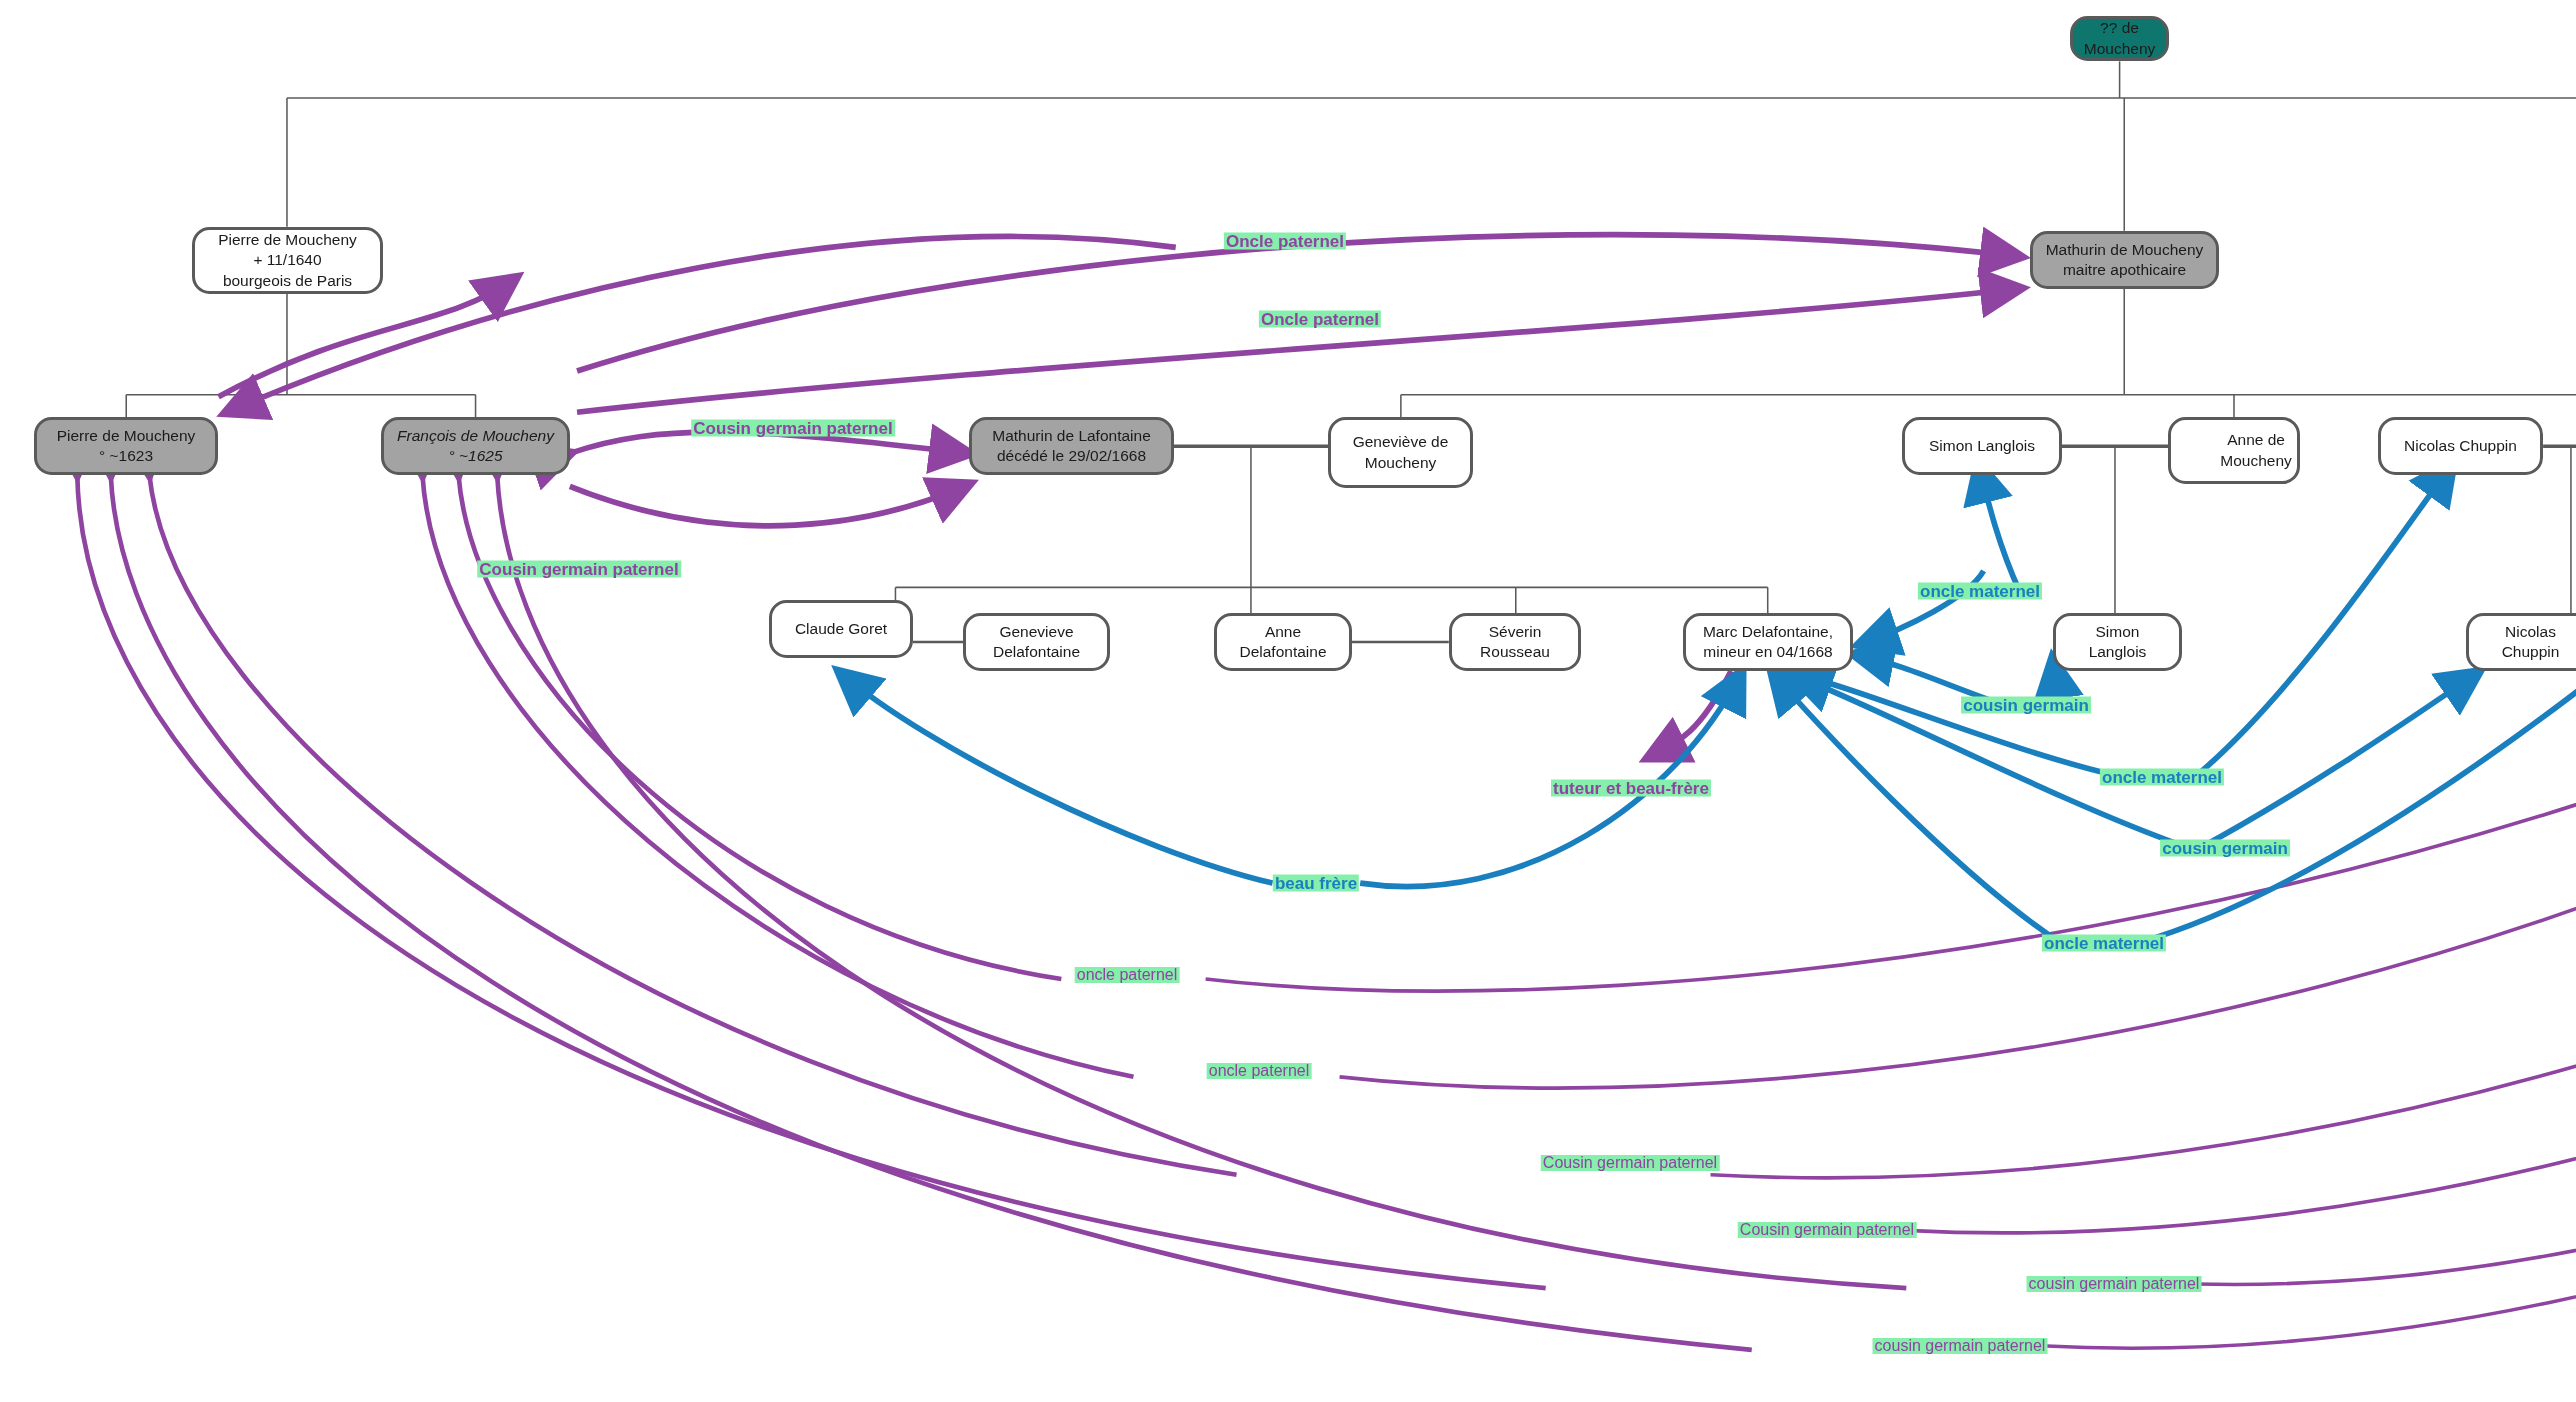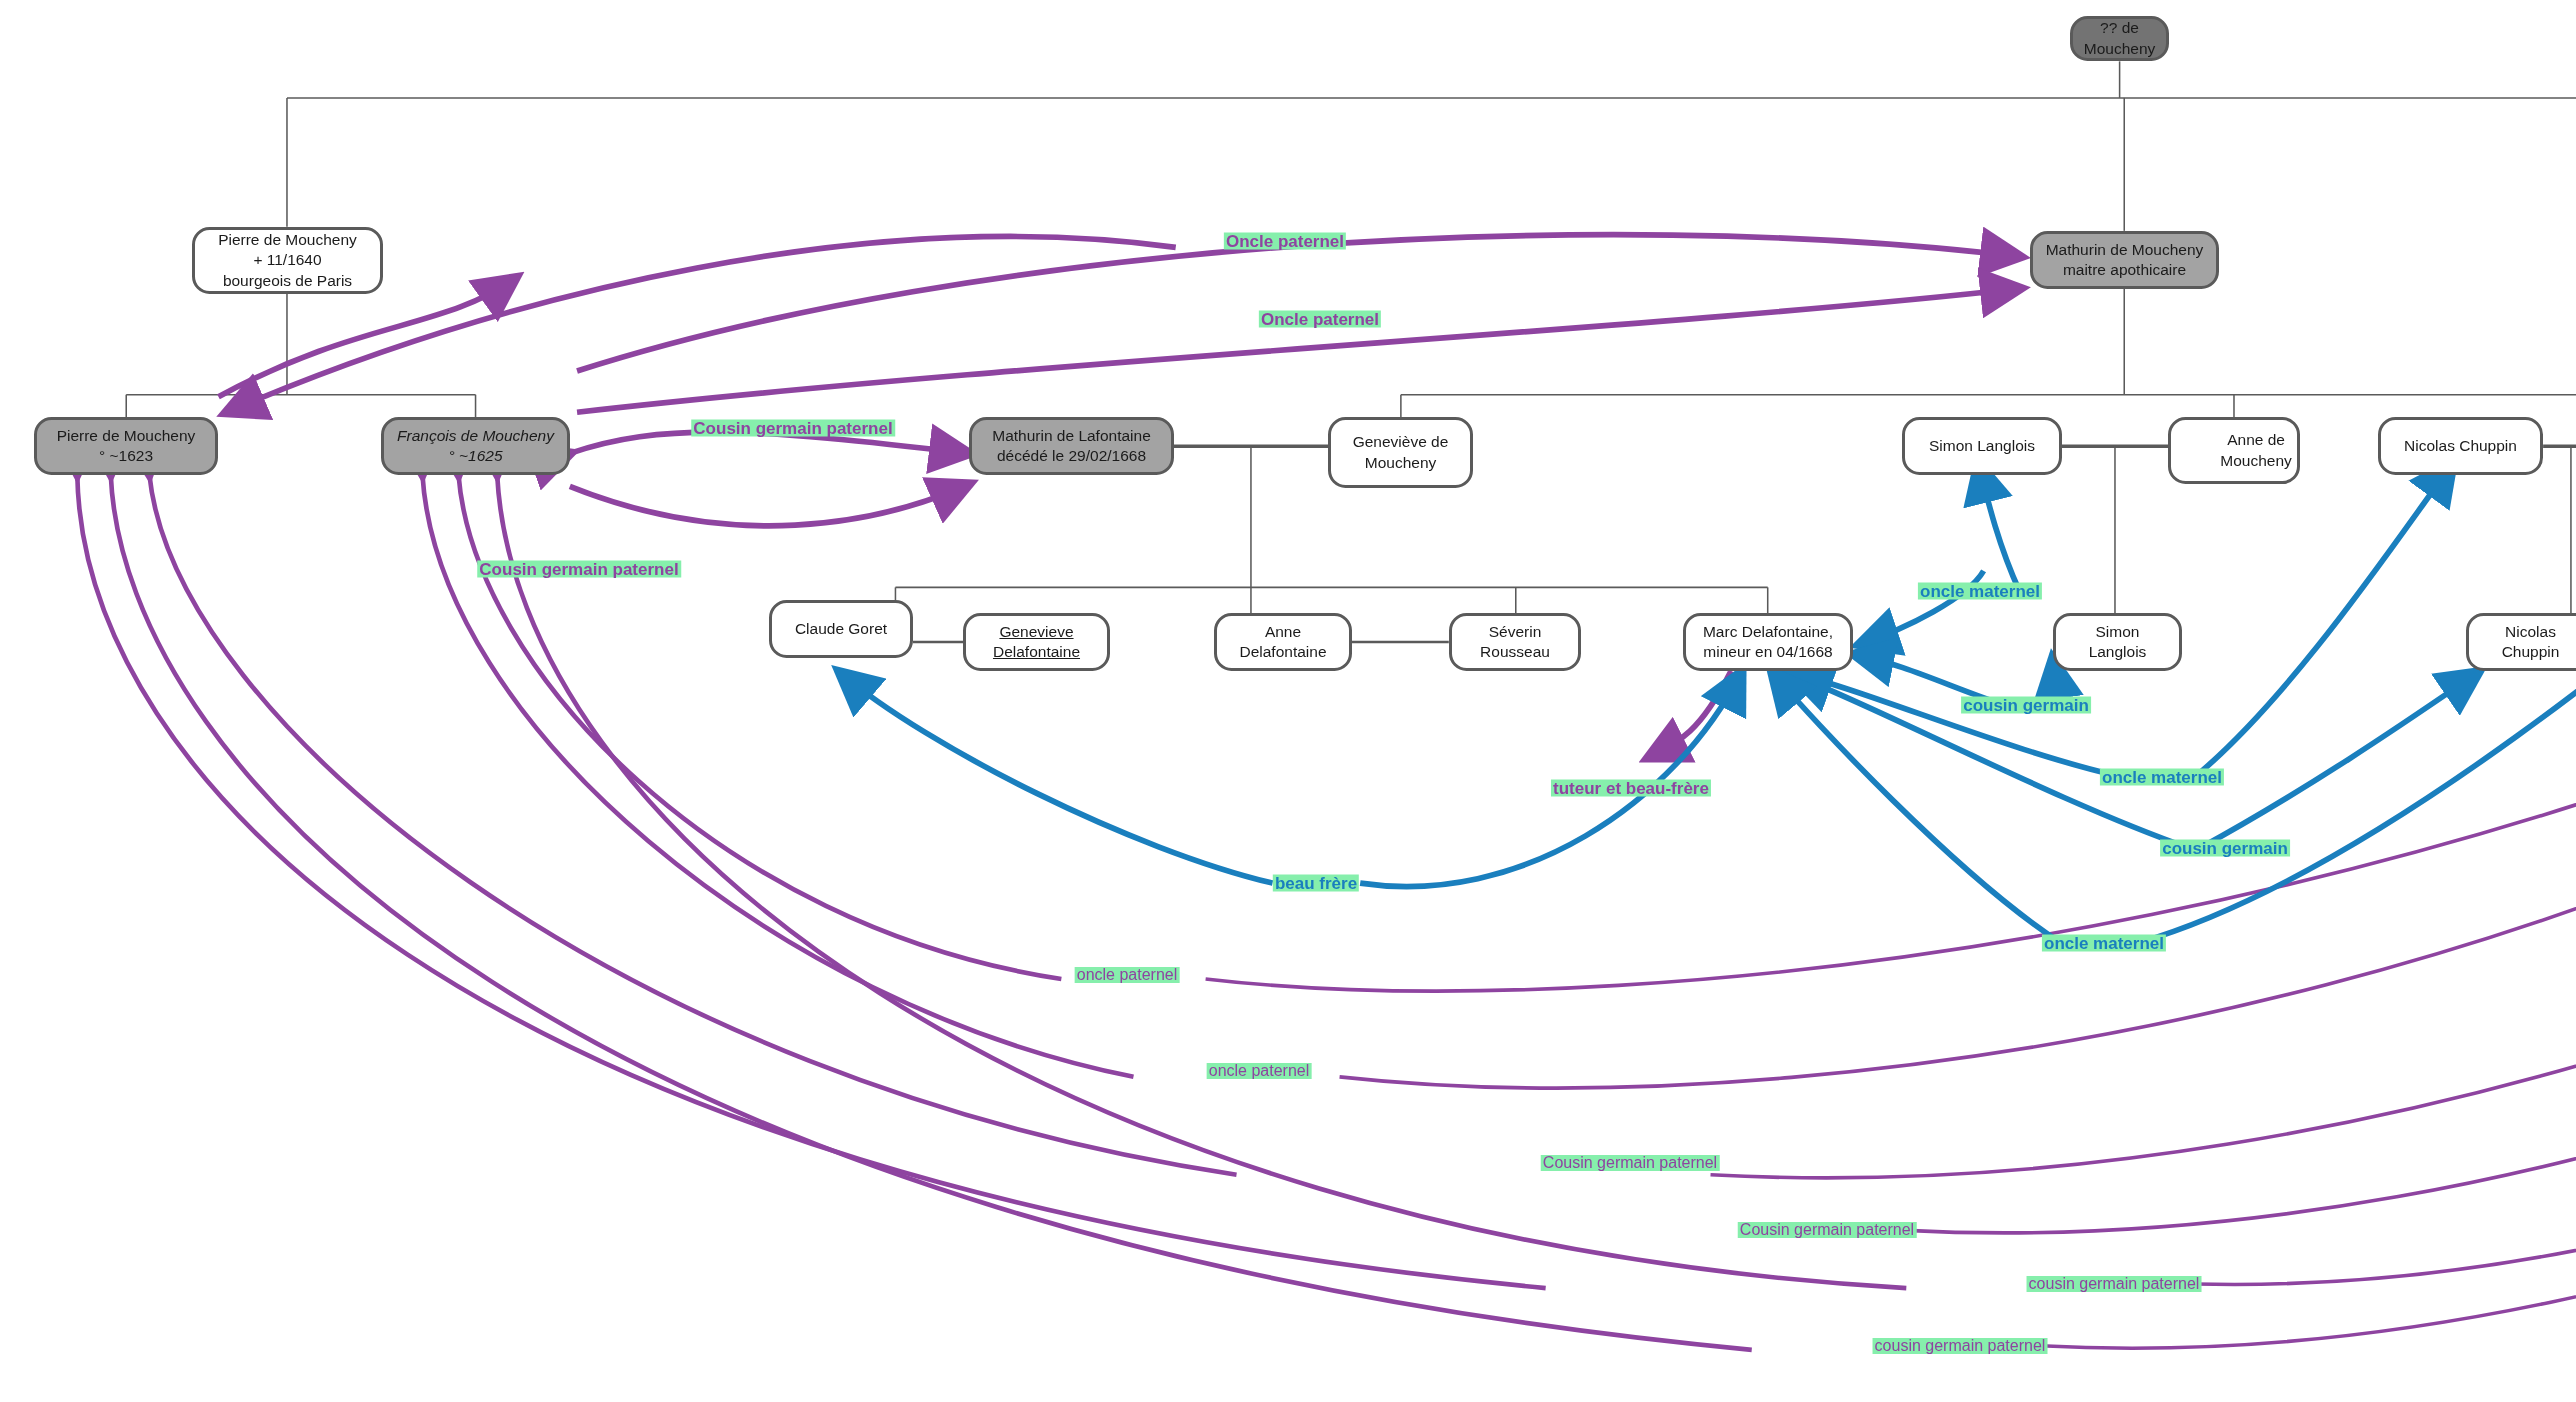--- a/index.html
+++ b/index.html
@@ -3,21 +3,21 @@
 <meta charset="utf-8">
 <style>
   html,body{margin:0;padding:0;background:#ffffff;}
   body{font-family:"Liberation Sans",sans-serif;}
   #stage{position:relative;width:3961px;height:1403px;background:#ffffff;overflow:hidden;}
   #wire{position:absolute;left:0;top:0;width:3961px;height:1403px;}
   .node{position:absolute;box-sizing:border-box;border:3.1px solid #5a5a5a;border-radius:17.5px;
         background:#ffffff;display:flex;align-items:center;justify-content:center;
         text-align:center;color:#1b1b1b;font-size:15.5px;line-height:1.32;padding:3.1px 5.2px;}
   .node.purple{background:#a3a3a3;}
-  .node.orange{background:#737373;}
+  .node.orange{background:#0f766e;}
   .node span{display:block;white-space:nowrap;}
   .elabel{position:absolute;white-space:nowrap;font-size:16px;line-height:1;
           transform:translate(-50%,-50%);background:#86efac;padding:0 2.1px;}
   .elabel.purple{color:#8e44a0;}
   .elabel.blue{color:#1a7fbe;}
   .elabel.bold{font-weight:bold;font-size:17px;}
 </style>
 </head>
 <body>
 
@@ -178,21 +178,21 @@
       <div class="node white" style="left: 2378px; top: 417px; width: 165px; height: 58px;">
         <div>
           <span>Nicolas Chuppin</span>
         </div>
       </div>
       <div class="node white" style="left: 769px; top: 600px; width: 144px; height: 58px;">
         <div>
           <span>Claude Goret</span>
         </div>
       </div>
-      <div class="node white" style="left: 963px; top: 613px; width: 147px; height: 58px; text-decoration: underline;">
+      <div class="node white" style="left: 963px; top: 613px; width: 147px; height: 58px;">
         <div>
           <span>Genevieve</span>
           <span>Delafontaine</span>
         </div>
       </div>
       <div class="node white" style="left: 1214px; top: 613px; width: 138px; height: 58px;">
         <div>
           <span>Anne</span>
           <span>Delafontaine</span>
         </div>

